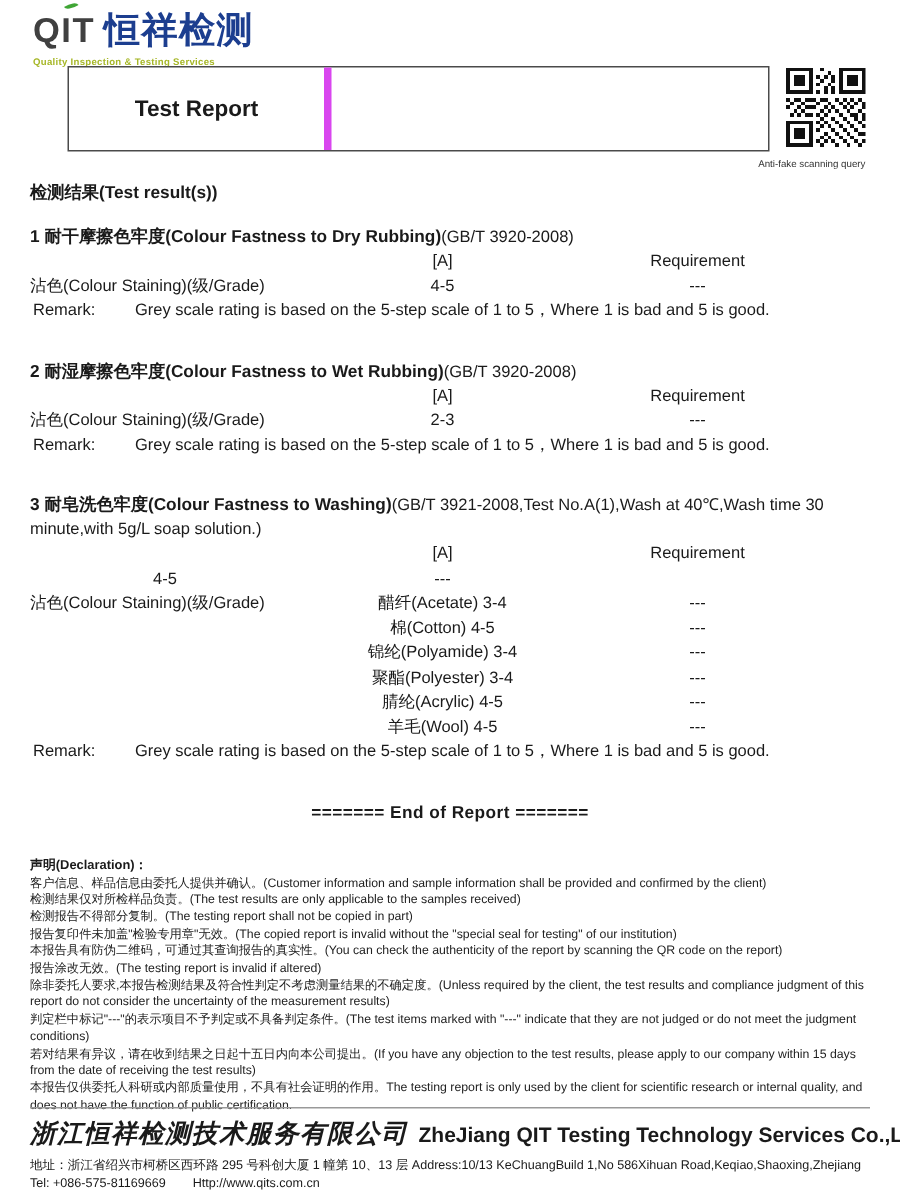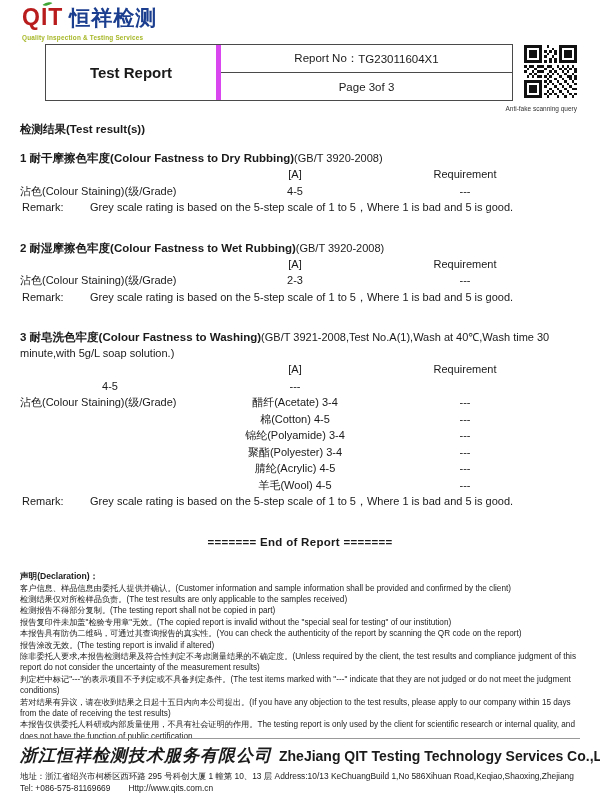--- a/index.html
+++ b/index.html
@@ -6,27 +6,27 @@
   html,body { background:#ffffff; }
   .page {
     position:relative; width:600px; height:802px; margin:0 auto;
     background:#ffffff; color:#1a1a1a;
     font-family:"Liberation Sans", sans-serif;
     overflow:hidden;
   }
   
   .logo { position:absolute; left:22px; top:4px; }
   .logo-row { position:relative; display:flex; align-items:baseline; gap:6px; }
-  .logo-qit { font-size:23px; font-weight:bold; color:#b91c1c; letter-spacing:1px; }
+  .logo-qit { font-size:23px; font-weight:bold; color:#404040; letter-spacing:1px; }
   .leaf {
     position:absolute; left:21px; top:-2px; width:9px; height:4px;
     background:#3fa535; border-radius:0 100% 0 100%;
     transform:rotate(-32deg);
   }
-  .logo-cn { font-size:21px; font-weight:bold; color:#1c3e8f; letter-spacing:1px; }
+  .logo-cn { font-size:24px; font-weight:bold; color:#1c3e8f; letter-spacing:1px; }
   .tagline { font-size:6.4px; font-weight:bold; color:#a6b727; letter-spacing:.2px; margin-top:2px; }
   
   .hdr-table {
     position:absolute; left:45px; top:44px; width:468px; height:57px;
     border:1px solid #4a4a4a; display:flex;
   }
   .hdr-left {
     width:175px; border-right:5px solid #d946ef;
     display:flex; align-items:center; justify-content:center;
     font-size:15px; font-weight:bold;
@@ -81,29 +81,20 @@
       <span class="logo-qit">QIT</span>
       <span class="leaf"></span>
       <span class="logo-cn">恒祥检测</span>
     </div>
     <div class="tagline">Quality Inspection &amp; Testing Services</div>
   </div>
 
   <div class="hdr-table">
     <div class="hdr-left">
       <span>Test Report</span>
-    </div>
-    <div class="hdr-right">
-      <div class="hdr-cell top">
-        <span>Report No：</span>
-          <span>TG23011604X1</span>
-      </div>
-      <div class="hdr-cell">
-        <span>Page 3of 3</span>
-      </div>
     </div>
   </div>
 
   <div class="qr-block">
     <svg class="qr-svg" viewBox="0 0 21 21" shape-rendering="crispEdges" xmlns="http://www.w3.org/2000/svg">
       <path fill="#111" fill-rule="evenodd" d="M0 0h7v7H0z M1 1v5h5V1z M2 2h3v3H2z M14 0h7v7h-7z M15 1v5h5v-5z M16 2h3v3h-3z M0 14h7v7H0z M1 15v5h5v-5z M2 16h3v3H2z"></path>
       <path fill="#111" d="M9 0h1v1H9z M11 1h1v1h-1z M8 2h1v1H8z M10 2h1v1h-1z M12 2h1v1h-1z M9 3h1v1H9z M12 3h1v1h-1z M8 4h1v1H8z M11 4h1v1h-1z M10 5h1v1h-1z M12 5h1v1h-1z M8 6h1v1H8z M10 6h1v1h-1z M12 6h1v1h-1z M6 8h1v1H6z M6 10h1v1H6z M6 12h1v1H6z M0 8h1v1H0z M2 8h2v1H2z M5 8h1v1H5z M7 8h1v1H7z M9 8h2v1H9z M13 8h1v1h-1z M15 8h1v1h-1z M17 8h1v1h-1z M19 8h1v1h-1z M1 9h1v1H1z M4 9h1v1H4z M8 9h1v1H8z M11 9h1v1h-1z M14 9h1v1h-1z M16 9h1v1h-1z M18 9h1v1h-1z M20 9h1v1h-1z M0 10h1v1H0z M3 10h1v1H3z M5 10h1v1H5z M7 10h1v1H7z M10 10h1v1h-1z M12 10h1v1h-1z M15 10h1v1h-1z M17 10h1v1h-1z M20 10h1v1h-1z M2 11h1v1H2z M4 11h1v1H4z M9 11h1v1H9z M11 11h1v1h-1z M13 11h1v1h-1z M16 11h1v1h-1z M19 11h1v1h-1z M1 12h1v1H1z M3 12h1v1H3z M5 12h1v1H5z M8 12h1v1H8z M10 12h1v1h-1z M14 12h1v1h-1z M17 12h2v1h-2z M20 12h1v1h-1z M9 13h1v1H9z M12 13h1v1h-1z M15 13h1v1h-1z M18 13h1v1h-1z M20 13h1v1h-1z M8 14h1v1H8z M10 14h1v1h-1z M13 14h1v1h-1z M16 14h1v1h-1z M19 14h1v1h-1z M9 15h1v1H9z M11 15h1v1h-1z M14 15h1v1h-1z M17 15h1v1h-1z M20 15h1v1h-1z M8 16h1v1H8z M12 16h1v1h-1z M15 16h1v1h-1z M18 16h1v1h-1z M10 17h1v1h-1z M13 17h1v1h-1z M16 17h1v1h-1z M19 17h2v1h-2z M9 18h1v1H9z M11 18h1v1h-1z M14 18h1v1h-1z M17 18h1v1h-1z M8 19h1v1H8z M10 19h1v1h-1z M12 19h1v1h-1z M15 19h1v1h-1z M18 19h1v1h-1z M20 19h1v1h-1z M9 20h1v1H9z M13 20h1v1h-1z M16 20h1v1h-1z M19 20h1v1h-1z"></path>
     </svg>
     <div class="qr-caption">Anti-fake scanning query</div>
   </div>

